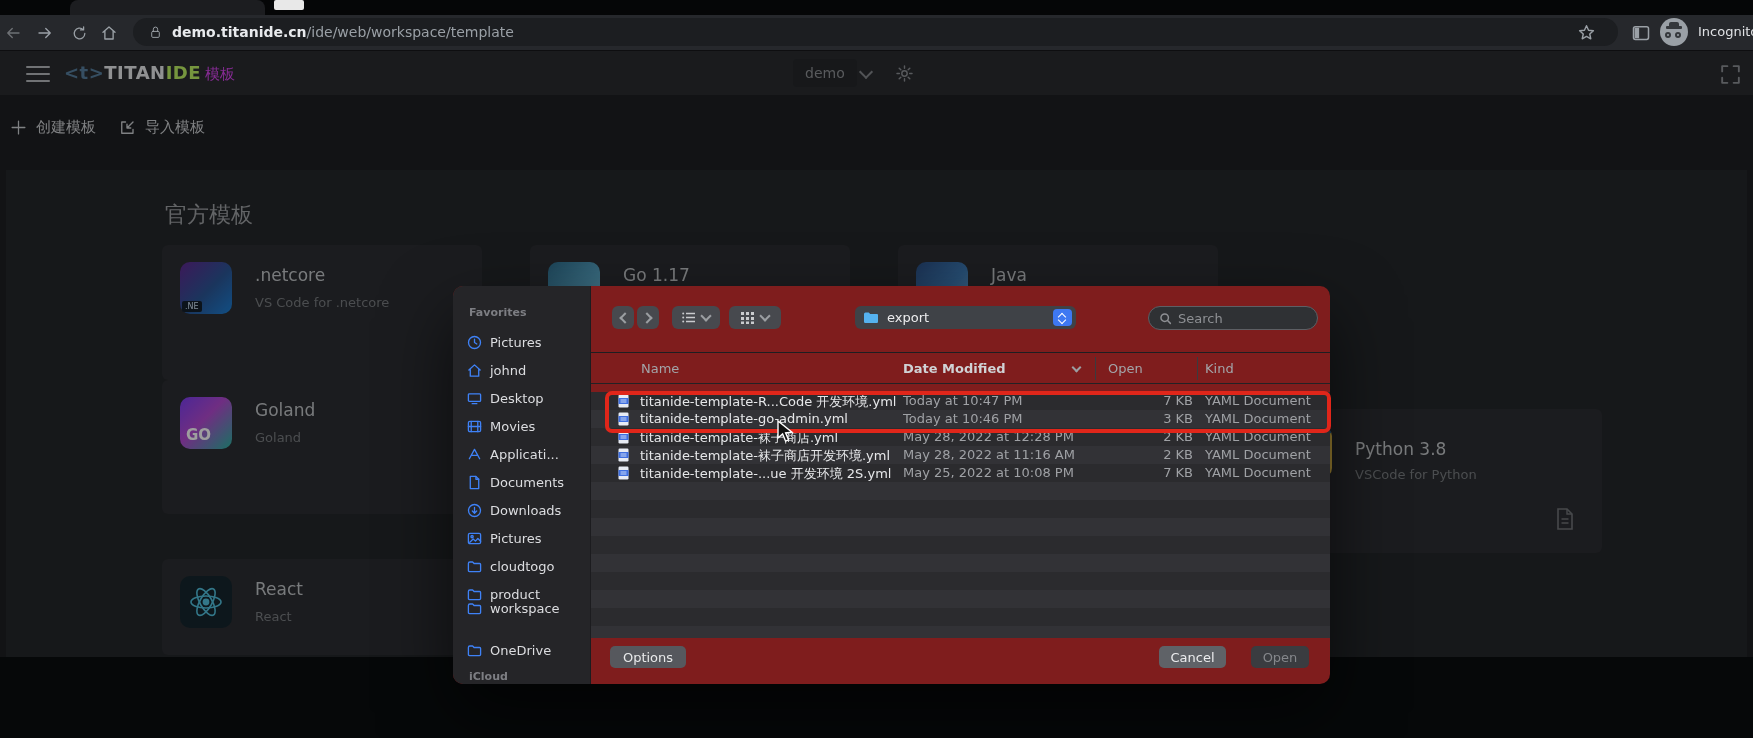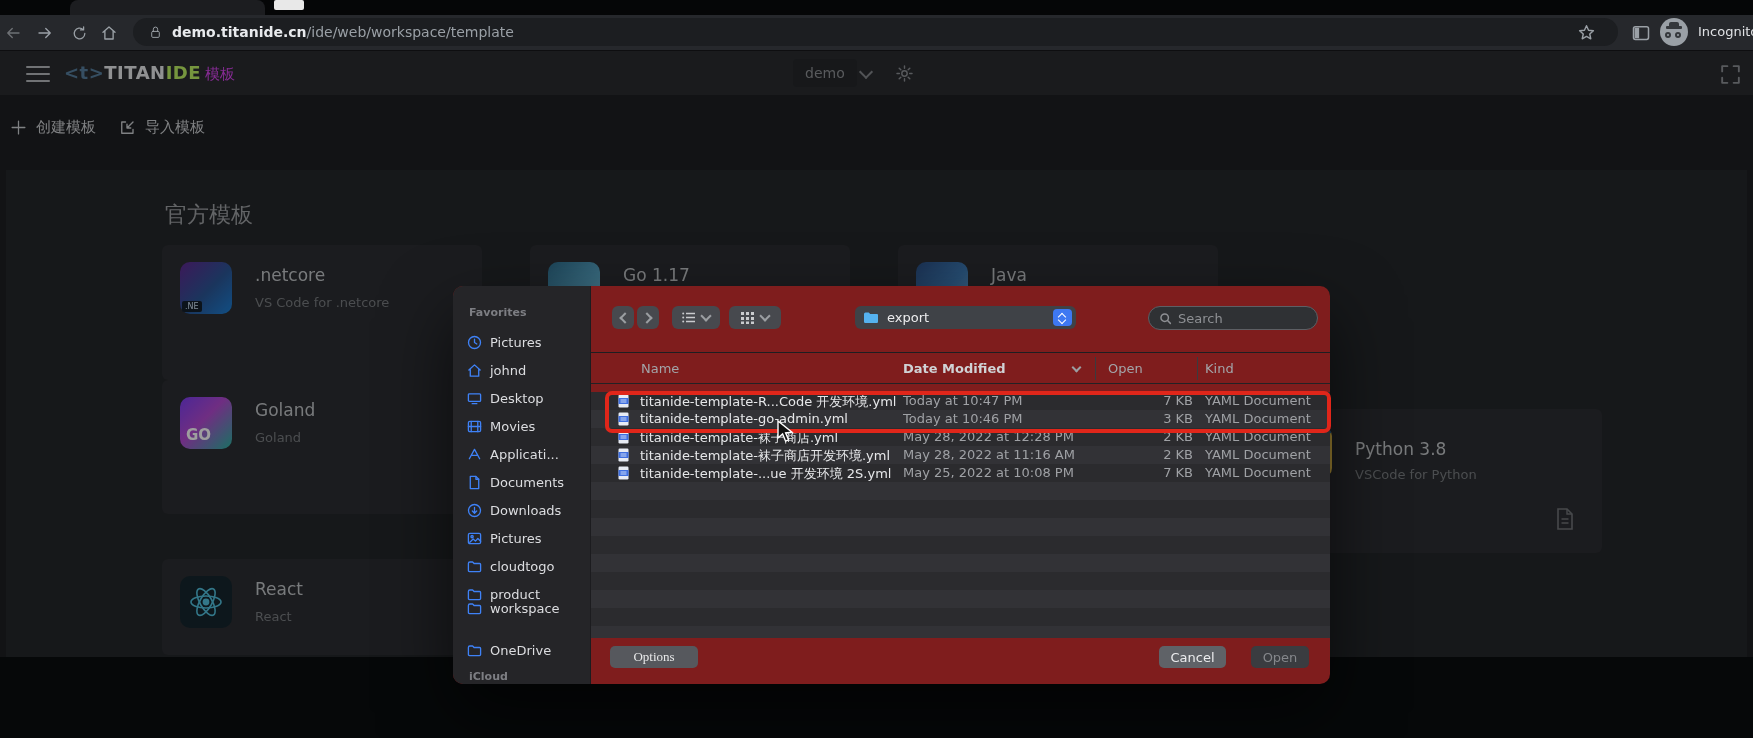--- a/index.html
+++ b/index.html
@@ -85,21 +85,21 @@
   .frow.odd{background:#2b2b2e;}
   .frow.even{background:#323236;}
   .frow span{position:absolute;top:1px;font-size:13px;white-space:nowrap;}
   .fname{left:49px;color:#e6e7e9;}
   .fdate{left:312px;color:#9fa1a5;}
   .fsize{left:512px;width:90px;text-align:right;color:#9fa1a5;}
   .fkind{left:614px;color:#9fa1a5;text-align:center;}
   .ficon{position:absolute;left:27px;top:2px;}
   .zebra{position:absolute;left:138px;top:196px;width:739px;height:156px;background:repeating-linear-gradient(180deg,#323236 0 18px,#2b2b2e 18px 36px);}
   .dbtn{position:absolute;top:360px;height:22px;border-radius:5px;font-size:13px;display:flex;align-items:center;justify-content:center;}
-  .btn-options{left:157px;width:88px;background:#56585d;color:#e8e9ea;font-family:Liberation Serif, serif;}
+  .btn-options{left:157px;width:76px;background:#56585d;color:#e8e9ea;}
   .btn-cancel{left:706px;width:67px;background:#5f6267;color:#ececee;}
   .btn-open{left:798px;width:58px;background:#3a3c40;color:#85878b;}
 
   
   .redbox{position:absolute;left:605px;top:391px;width:726px;height:42px;border:4px solid #e0261a;border-radius:7px;}
   .cursor{position:absolute;left:776px;top:420px;}
 
   .fsvg{stroke:#9aa0a6;stroke-width:1.8;fill:none;stroke-linecap:round;stroke-linejoin:round;}
   .bluesvg{stroke:#3f82f7;stroke-width:1.4;fill:none;stroke-linecap:round;stroke-linejoin:round;}
 </style>

